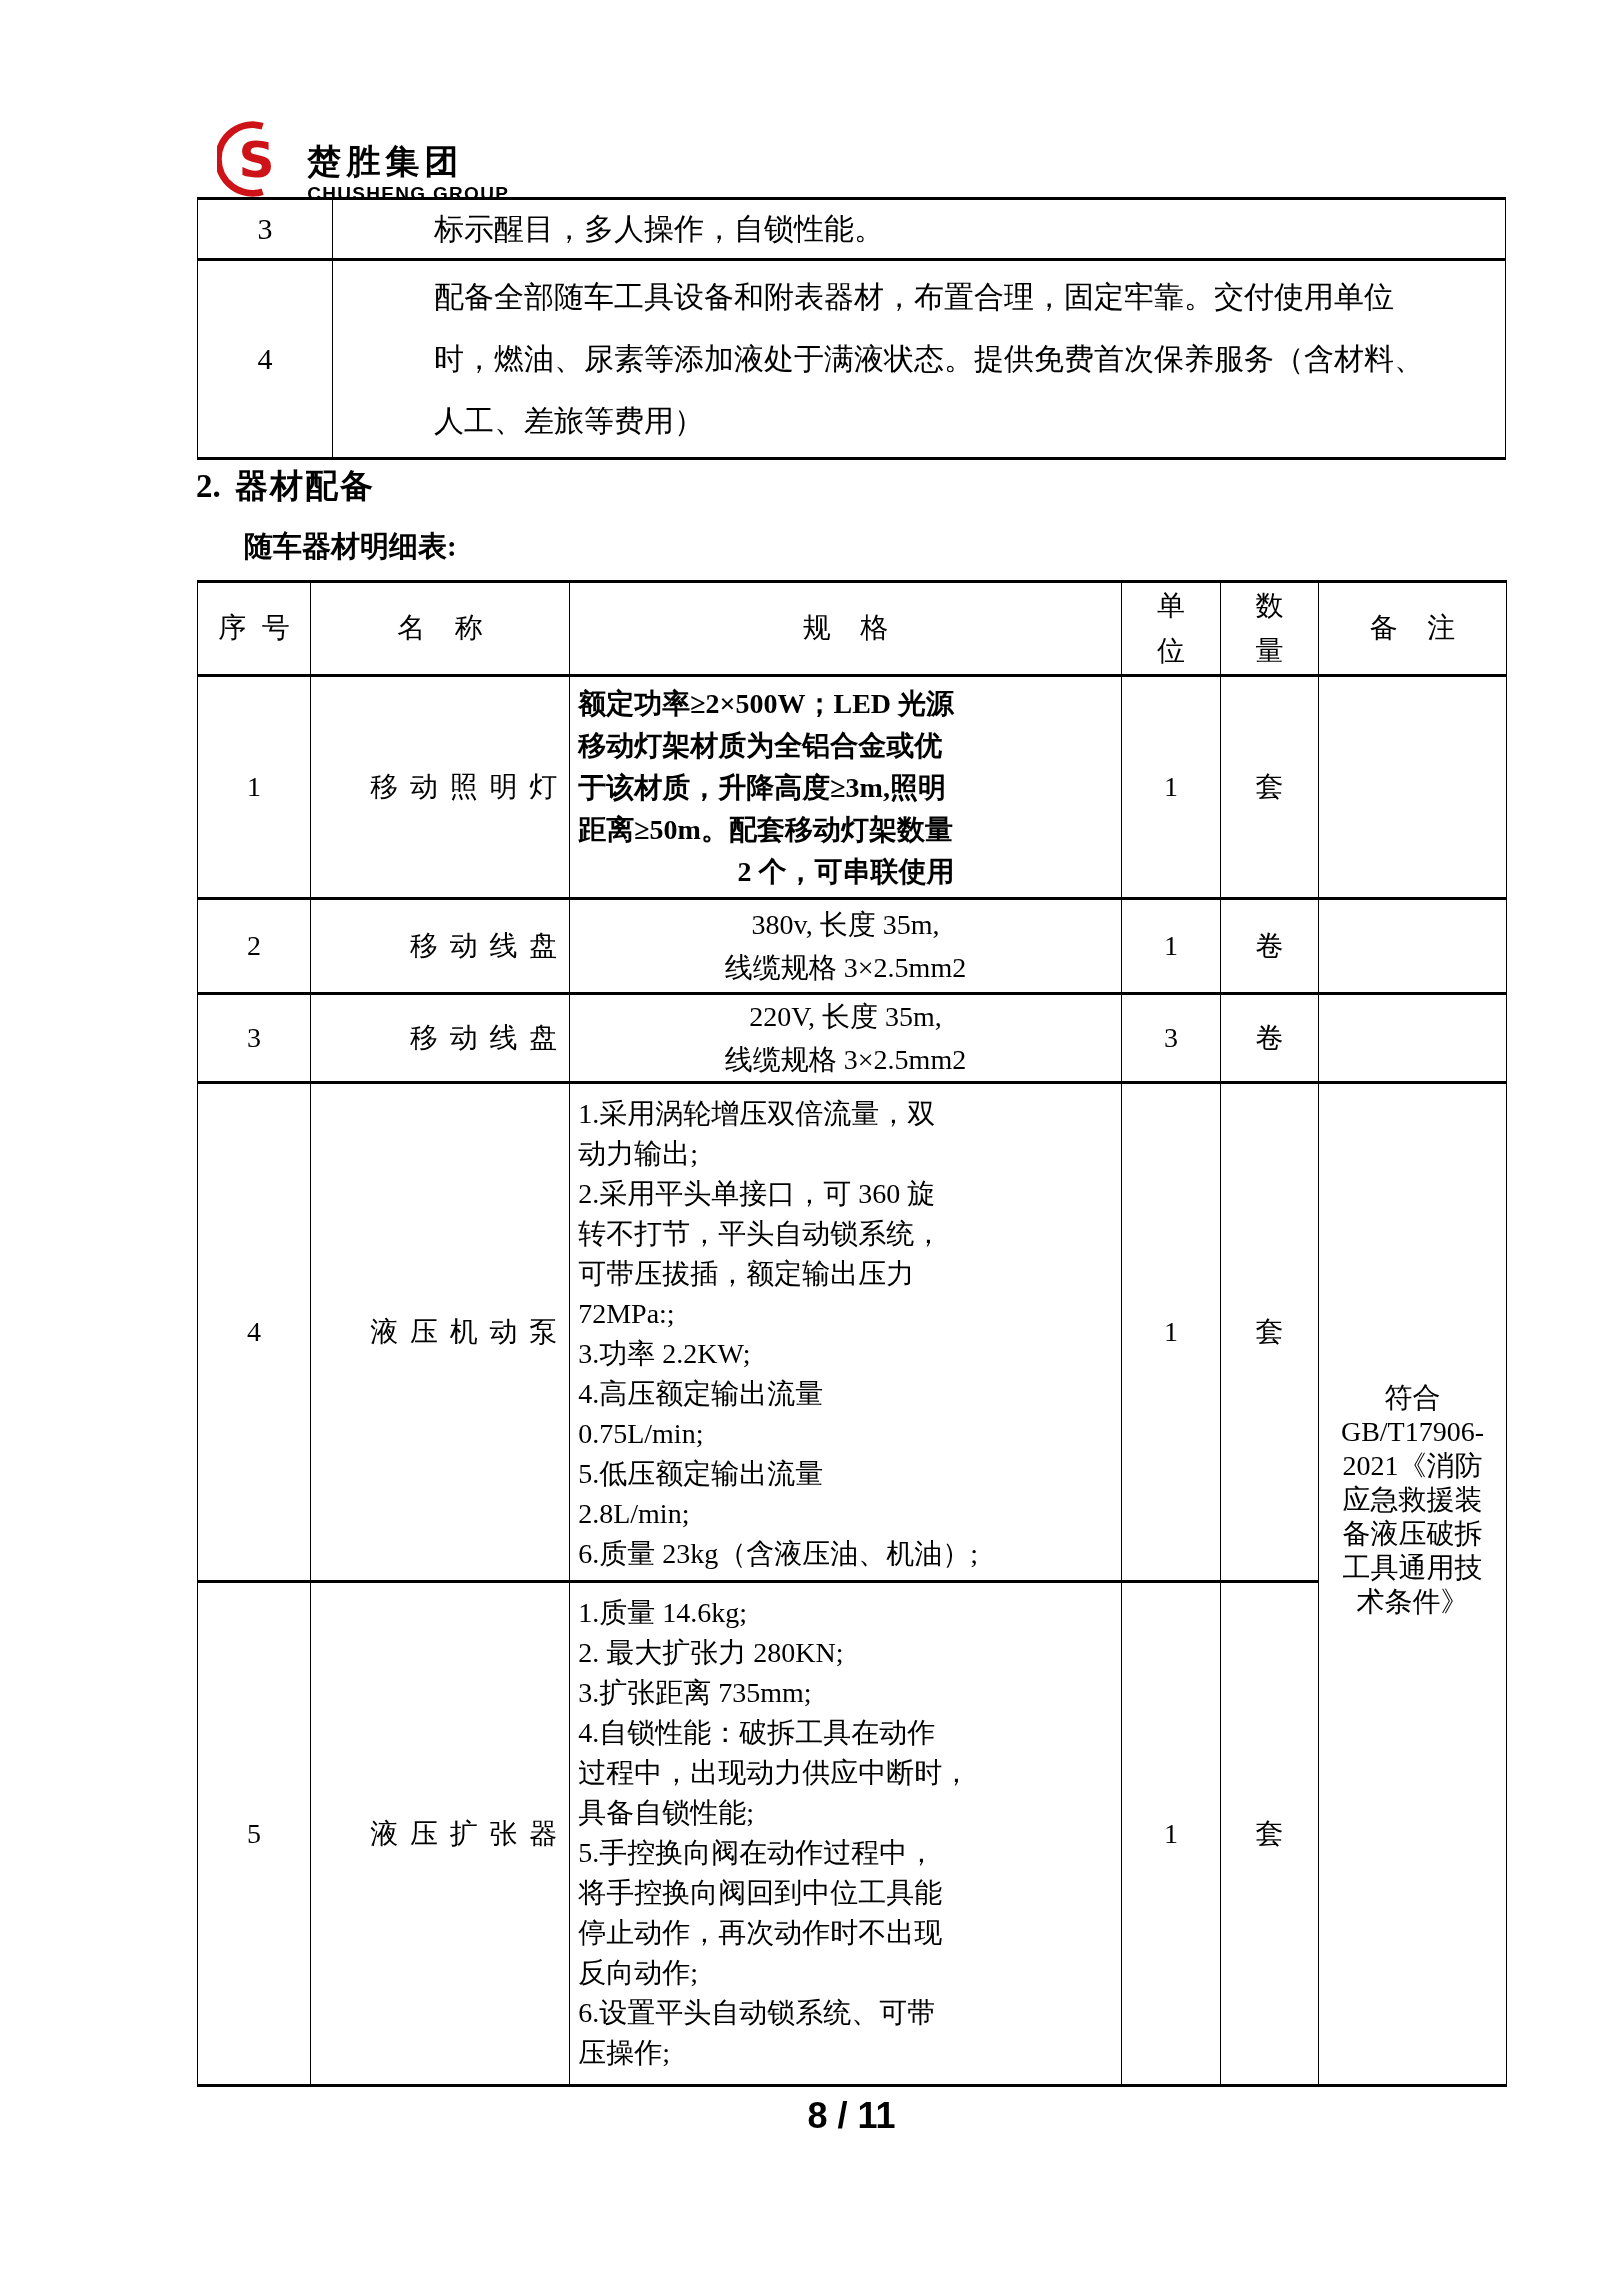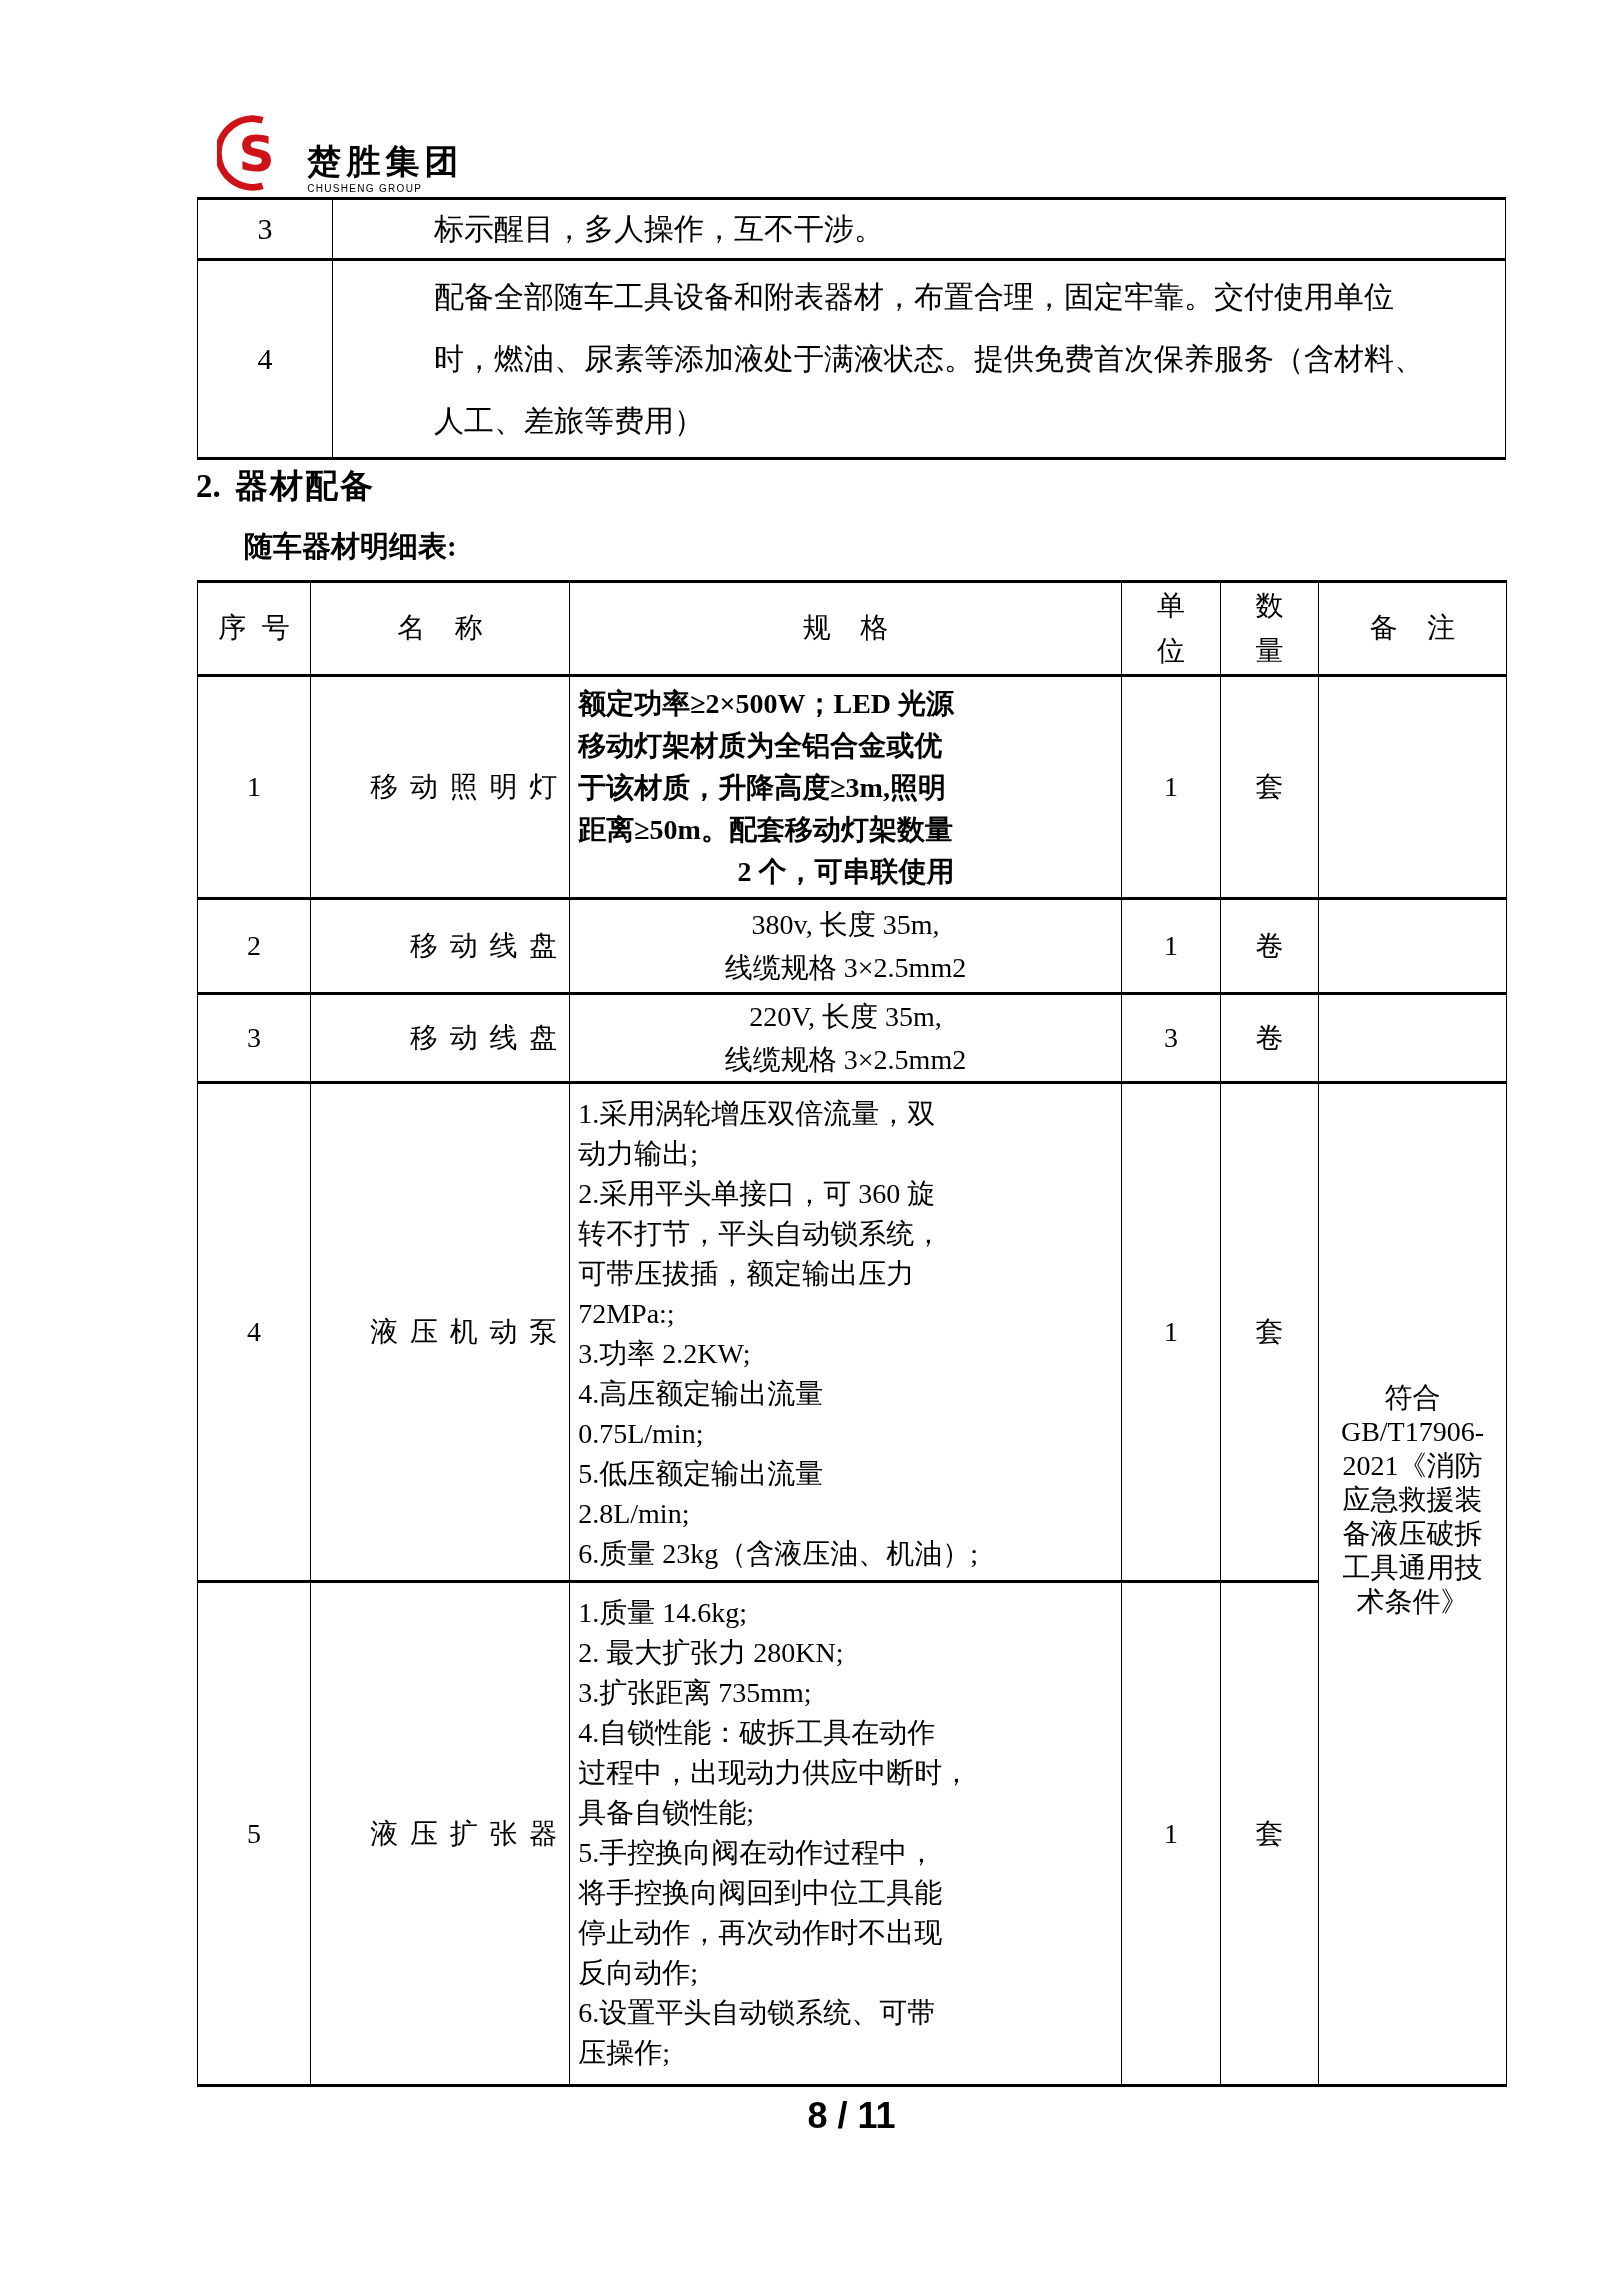--- a/index.html
+++ b/index.html
@@ -17,21 +17,21 @@
   .logo-mark { width:76px; height:76px; flex:0 0 auto; }
   .logo-text { margin-left:14.3px; }
   .logo-cn {
     font-family:"Liberation Sans","DejaVu Sans",sans-serif;
     font-weight:bold; font-size:34px; letter-spacing:5.1px; line-height:1.05;
     white-space:nowrap;
     margin-top:31px;
   }
   .logo-en {
     font-family:"Liberation Sans","DejaVu Sans",sans-serif;
-    font-weight:normal; font-size:10px; letter-spacing:1.3px; margin-top:3.1px;
+    font-weight:bold; font-size:19px; letter-spacing:1.3px; margin-top:3.1px;
     white-space:nowrap;
   }
 
   
   table { border-collapse:collapse; table-layout:fixed; background:#fff; }
   table, td {
     border:1.5px solid #000;
     border-top-width:3.1px; border-bottom-width:3.1px;
   }
   td { vertical-align:middle; }
@@ -100,21 +100,21 @@
 </div>
 
 <table class="top-table">
   <colgroup>
       <col style="width:135px">
       <col style="width:1173px">
     </colgroup>
   <tbody>
       <tr style="height:61px">
     <td class="seq-cell">3</td>
-    <td class="tt-text">标示醒目，多人操作，互不干涉。</td>
+    <td class="tt-text">标示醒目，多人操作，自锁性能。</td>
   </tr>
   <tr style="height:193px">
     <td class="seq-cell">4</td>
     <td class="tt-text tt-multiline">配备全部随车工具设备和附表器材，布置合理，固定牢靠。交付使用单位
 时，燃油、尿素等添加液处于满液状态。提供免费首次保养服务（含材料、
 人工、差旅等费用）</td>
   </tr>
 </tbody>
   </table>
 

